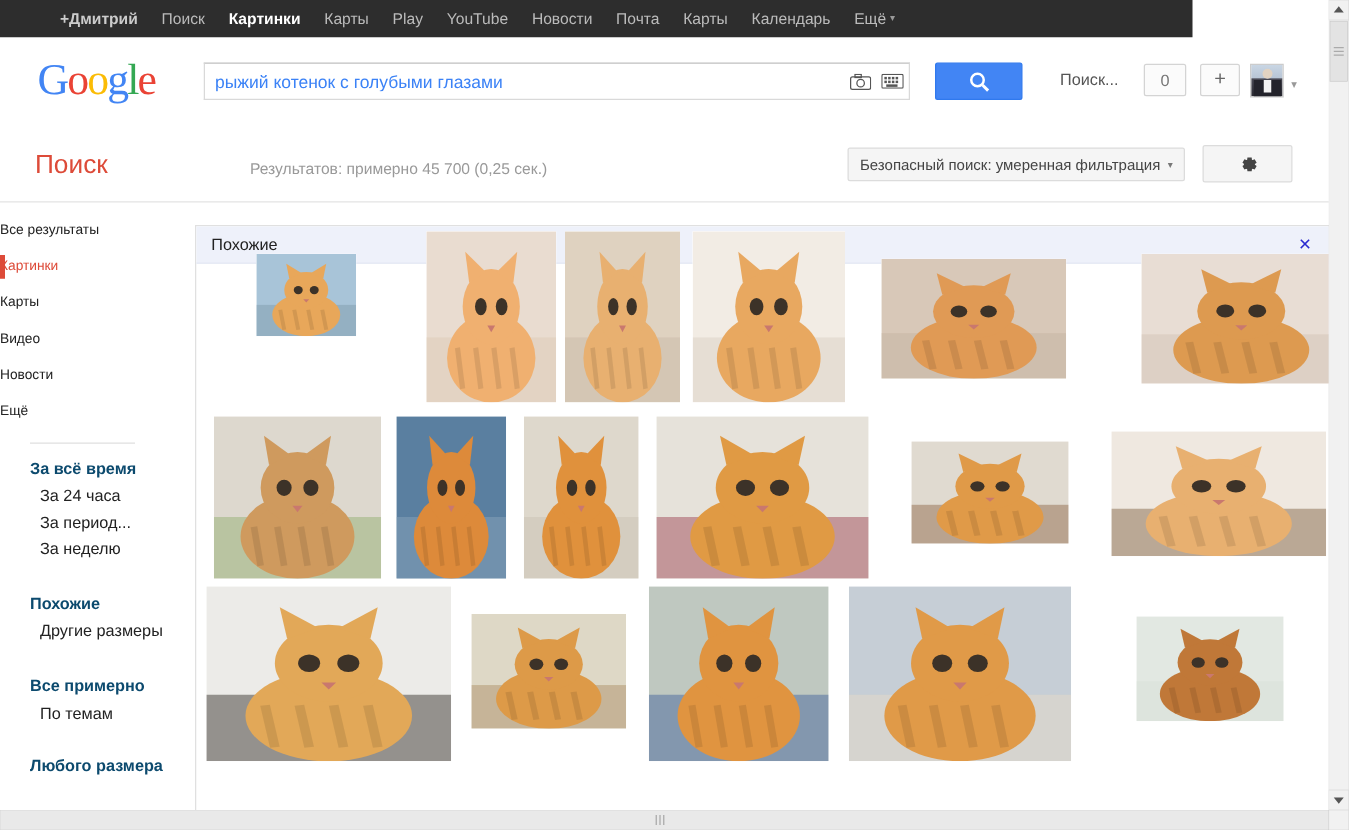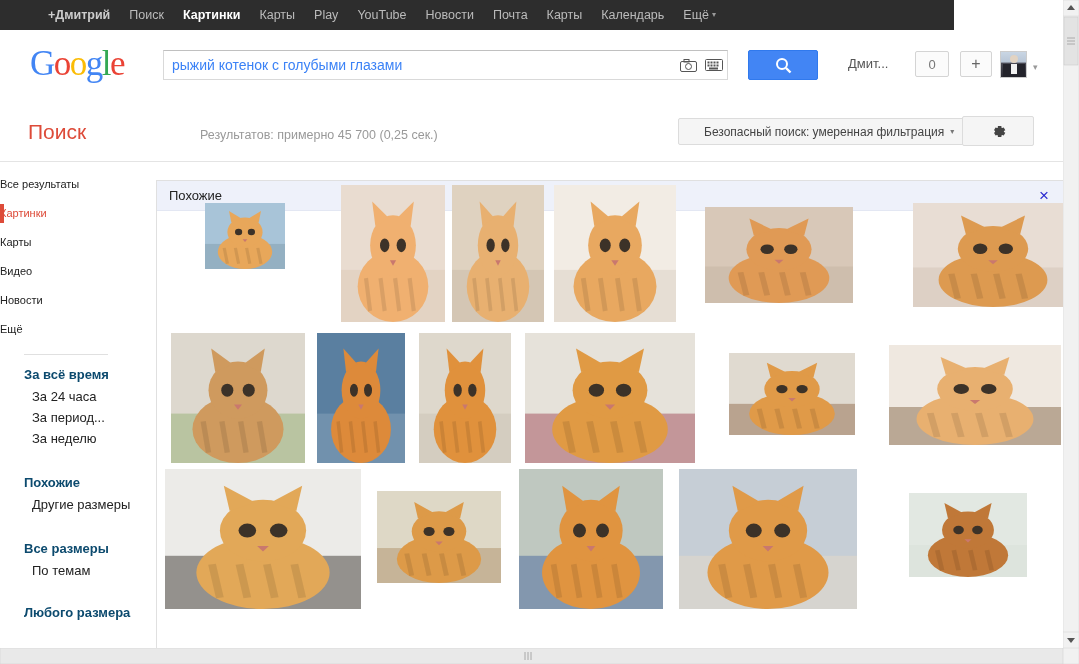--- a/index.html
+++ b/index.html
@@ -81,21 +81,21 @@
   
   .resbar {
     position:absolute; left:0; top:100px; width:1063px; height:62px;
     border-bottom:1px solid #e4e4e4; background:#fff;
   }
   .poisk { position:absolute; left:28px; top:20px; font-size:21px; color:#dd4b39; }
   .resstat { position:absolute; left:200px; top:28px; font-size:12.5px; color:#999; }
   .safesearch {
     position:absolute; left:678px; top:118px; height:27px;
     border:1px solid #dcdcdc; border-radius:2px; background:#f5f5f5;
-    display:flex; align-items:center; padding:0 25px; font-size:12px; color:#444;
+    display:flex; align-items:center; padding:0 9px; font-size:12px; color:#444;
     cursor:pointer;
   }
   .gearbtn {
     position:absolute; left:962px; top:116px; width:72px; height:30px;
     border:1px solid #dcdcdc; border-radius:2px; background:#f5f5f5;
     display:flex; align-items:center; justify-content:center; cursor:pointer;
   }
 
   
   .sidebar { position:absolute; left:0; top:170px; width:155px; }
@@ -188,21 +188,21 @@
       </span>
     </div>
 
     <div class="searchbtn">
       <svg width="17" height="17" viewBox="0 0 17 17">
         <circle cx="7" cy="7" r="5" fill="none" stroke="#fff" stroke-width="2"></circle>
         <line x1="11" y1="11" x2="15.5" y2="15.5" stroke="#fff" stroke-width="2.4"></line>
       </svg>
     </div>
 
-    <div class="acct-name">Дмит...</div>
+    <div class="acct-name">Поиск...</div>
   </div>
 
   <div class="notif">0</div>
   <div class="plusbtn">+</div>
   <div class="avatar">
     <div class="body"></div>
     <div class="shirt"></div>
     <div class="head"></div>
   </div>
   <div class="avcaret">▾</div>
@@ -240,21 +240,21 @@
       <div class="sb-sub">За период...</div>
       <div class="sb-sub">За неделю</div>
     </div>
 
     <div class="sb-group" style="margin-top:22px;">
       <div class="sb-head">Похожие</div>
       <div class="sb-sub">Другие размеры</div>
     </div>
 
     <div class="sb-group" style="margin-top:22px;">
-      <div class="sb-head">Все размеры</div>
+      <div class="sb-head">Все примерно</div>
       <div class="sb-sub">По темам</div>
     </div>
 
     <div class="sb-group" style="margin-top:22px;">
       <div class="sb-head wrap">Любого размера</div>
     </div>
   </div>
 
   <div class="panel">
     <div class="panel-head">

